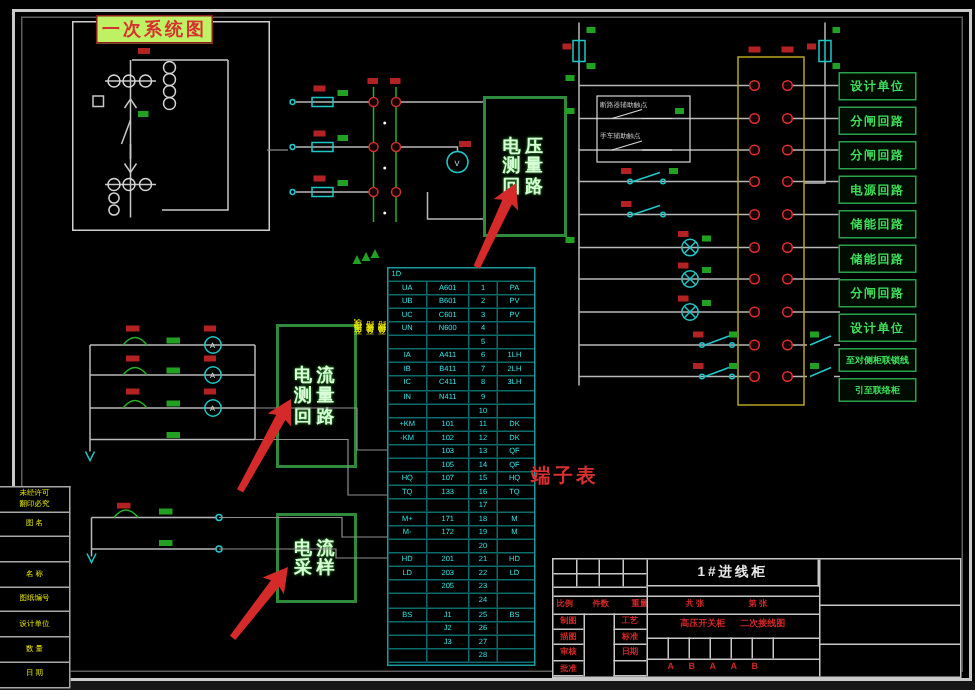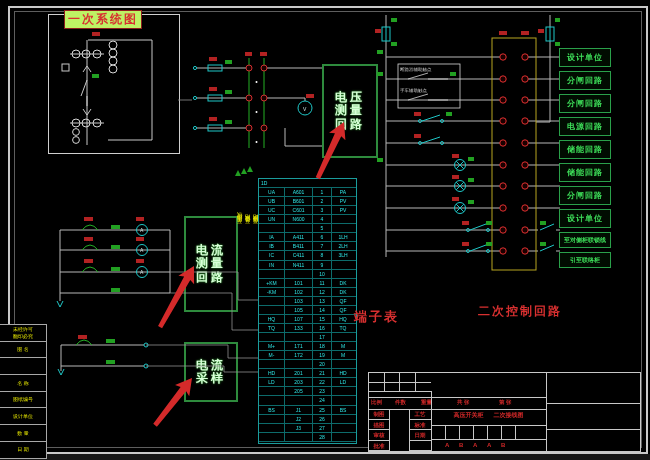--- a/index.html
+++ b/index.html
@@ -488,21 +488,20 @@
       <div class="cyanbox">分闸回路</div>
       <div class="cyanbox">电源回路</div>
       <div class="cyanbox">储能回路</div>
       <div class="cyanbox">储能回路</div>
       <div class="cyanbox">分闸回路</div>
       <div class="cyanbox">设计单位</div>
       <div class="cyanbox small">至对侧柜联锁线</div>
       <div class="cyanbox small">引至联络柜</div>
     </div>
 
-  <div class="abs red-label" style="left:478px;top:303px;font-size:12px;">二次控制回路</div>
 
   <svg class="abs" style="left:0;top:0;pointer-events:none;" width="650" height="460">
     <g stroke="#8f8f8f" stroke-width="0.8" fill="none">
       <path d="M170,272 H238 V300 H258"></path>
       <path d="M170,293 H232 V330 H258"></path>
       <path d="M146,345 H228 V358 H258"></path>
       <path d="M146,366 H224 V372 H258"></path>
       <path d="M178,100 H192"></path>
     </g>
     <g fill="#22a022">
@@ -534,20 +533,21 @@
       <div class="lrow">数 量</div>
       <div class="lrow">日 期</div>
     </div>
 
   <div class="abs tb" style="left:368px;top:372px;width:271px;height:78px;">
     <div class="tbline" style="left:0;top:18px;width:62px;height:1px;"></div>
     <div class="tbline" style="left:15px;top:0;width:1px;height:18px;"></div>
     <div class="tbline" style="left:30px;top:0;width:1px;height:18px;"></div>
     <div class="tbline" style="left:46px;top:0;width:1px;height:18px;"></div>
     <div class="tbline" style="left:0;top:9px;width:62px;height:1px;"></div>
+    <div class="tb-cab">1#进线柜</div>
     <div class="tbline" style="left:177px;top:0;width:1px;height:78px;"></div>
     <div class="tbline" style="left:0;top:24px;width:177px;height:1px;"></div>
     <div class="tbline" style="left:0;top:36px;width:177px;height:1px;"></div>
     <div id="tb-info">
         <span class="rlab" style="left: 2px; top: 26px;">比例</span>
         <span class="rlab" style="left: 26px; top: 26px;">件数</span>
         <span class="rlab" style="left: 52px; top: 26px;">重量</span>
         <span class="rlab" style="left: 88px; top: 26px;">共 张</span>
         <span class="rlab" style="left: 130px; top: 26px;">第 张</span>
       </div>

